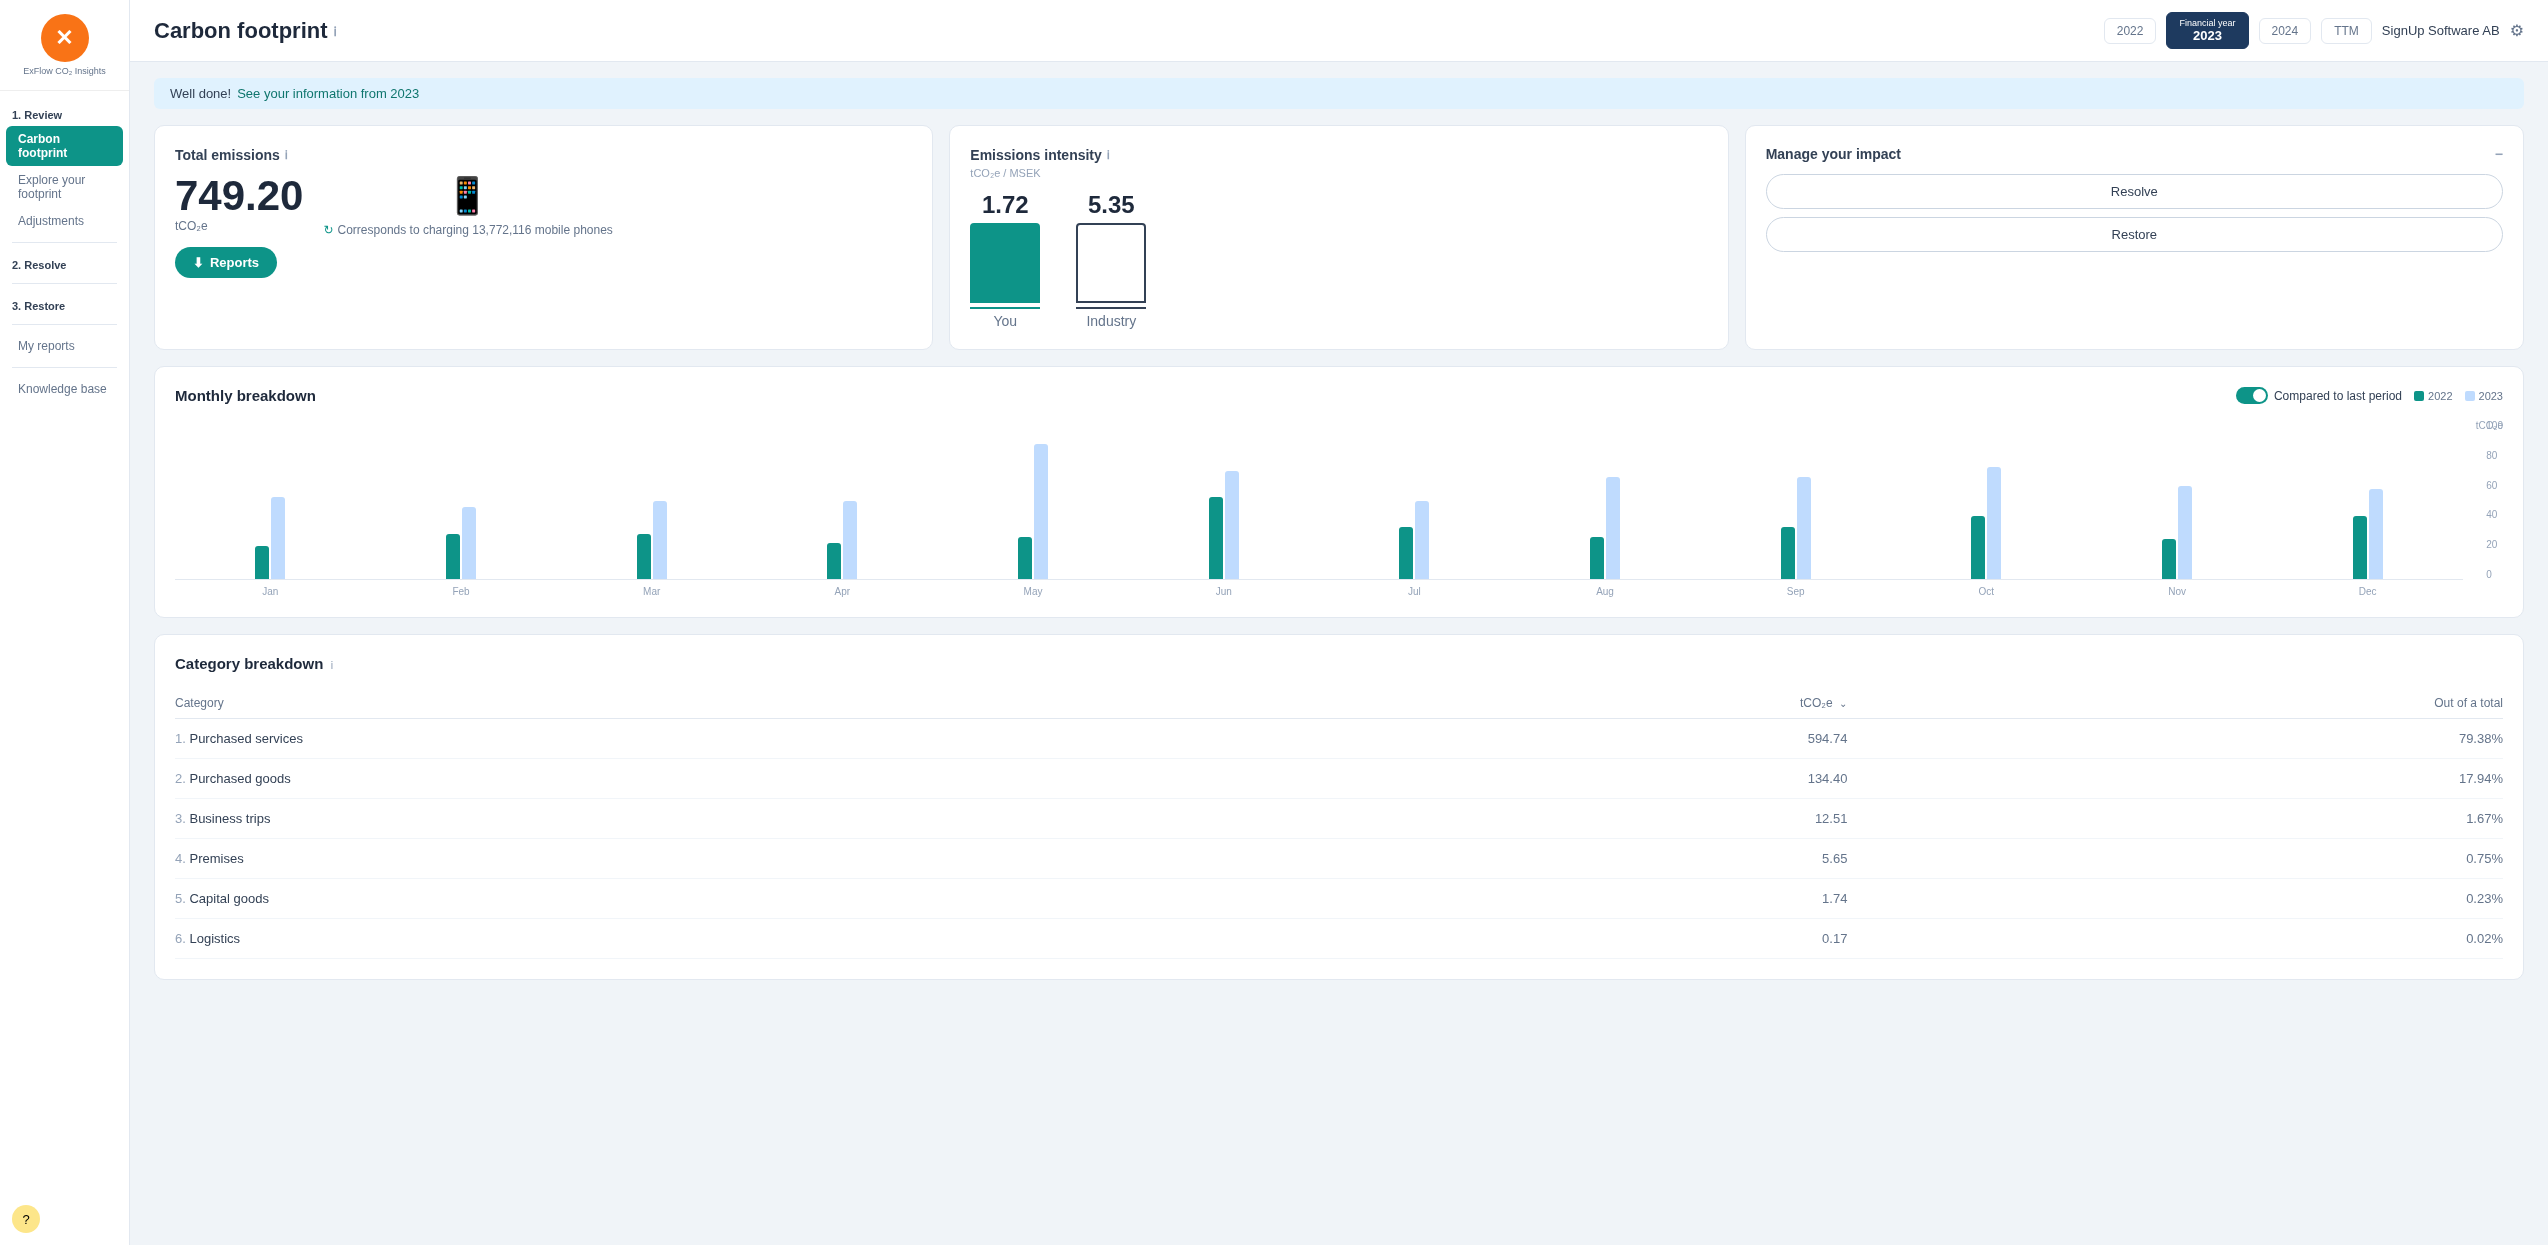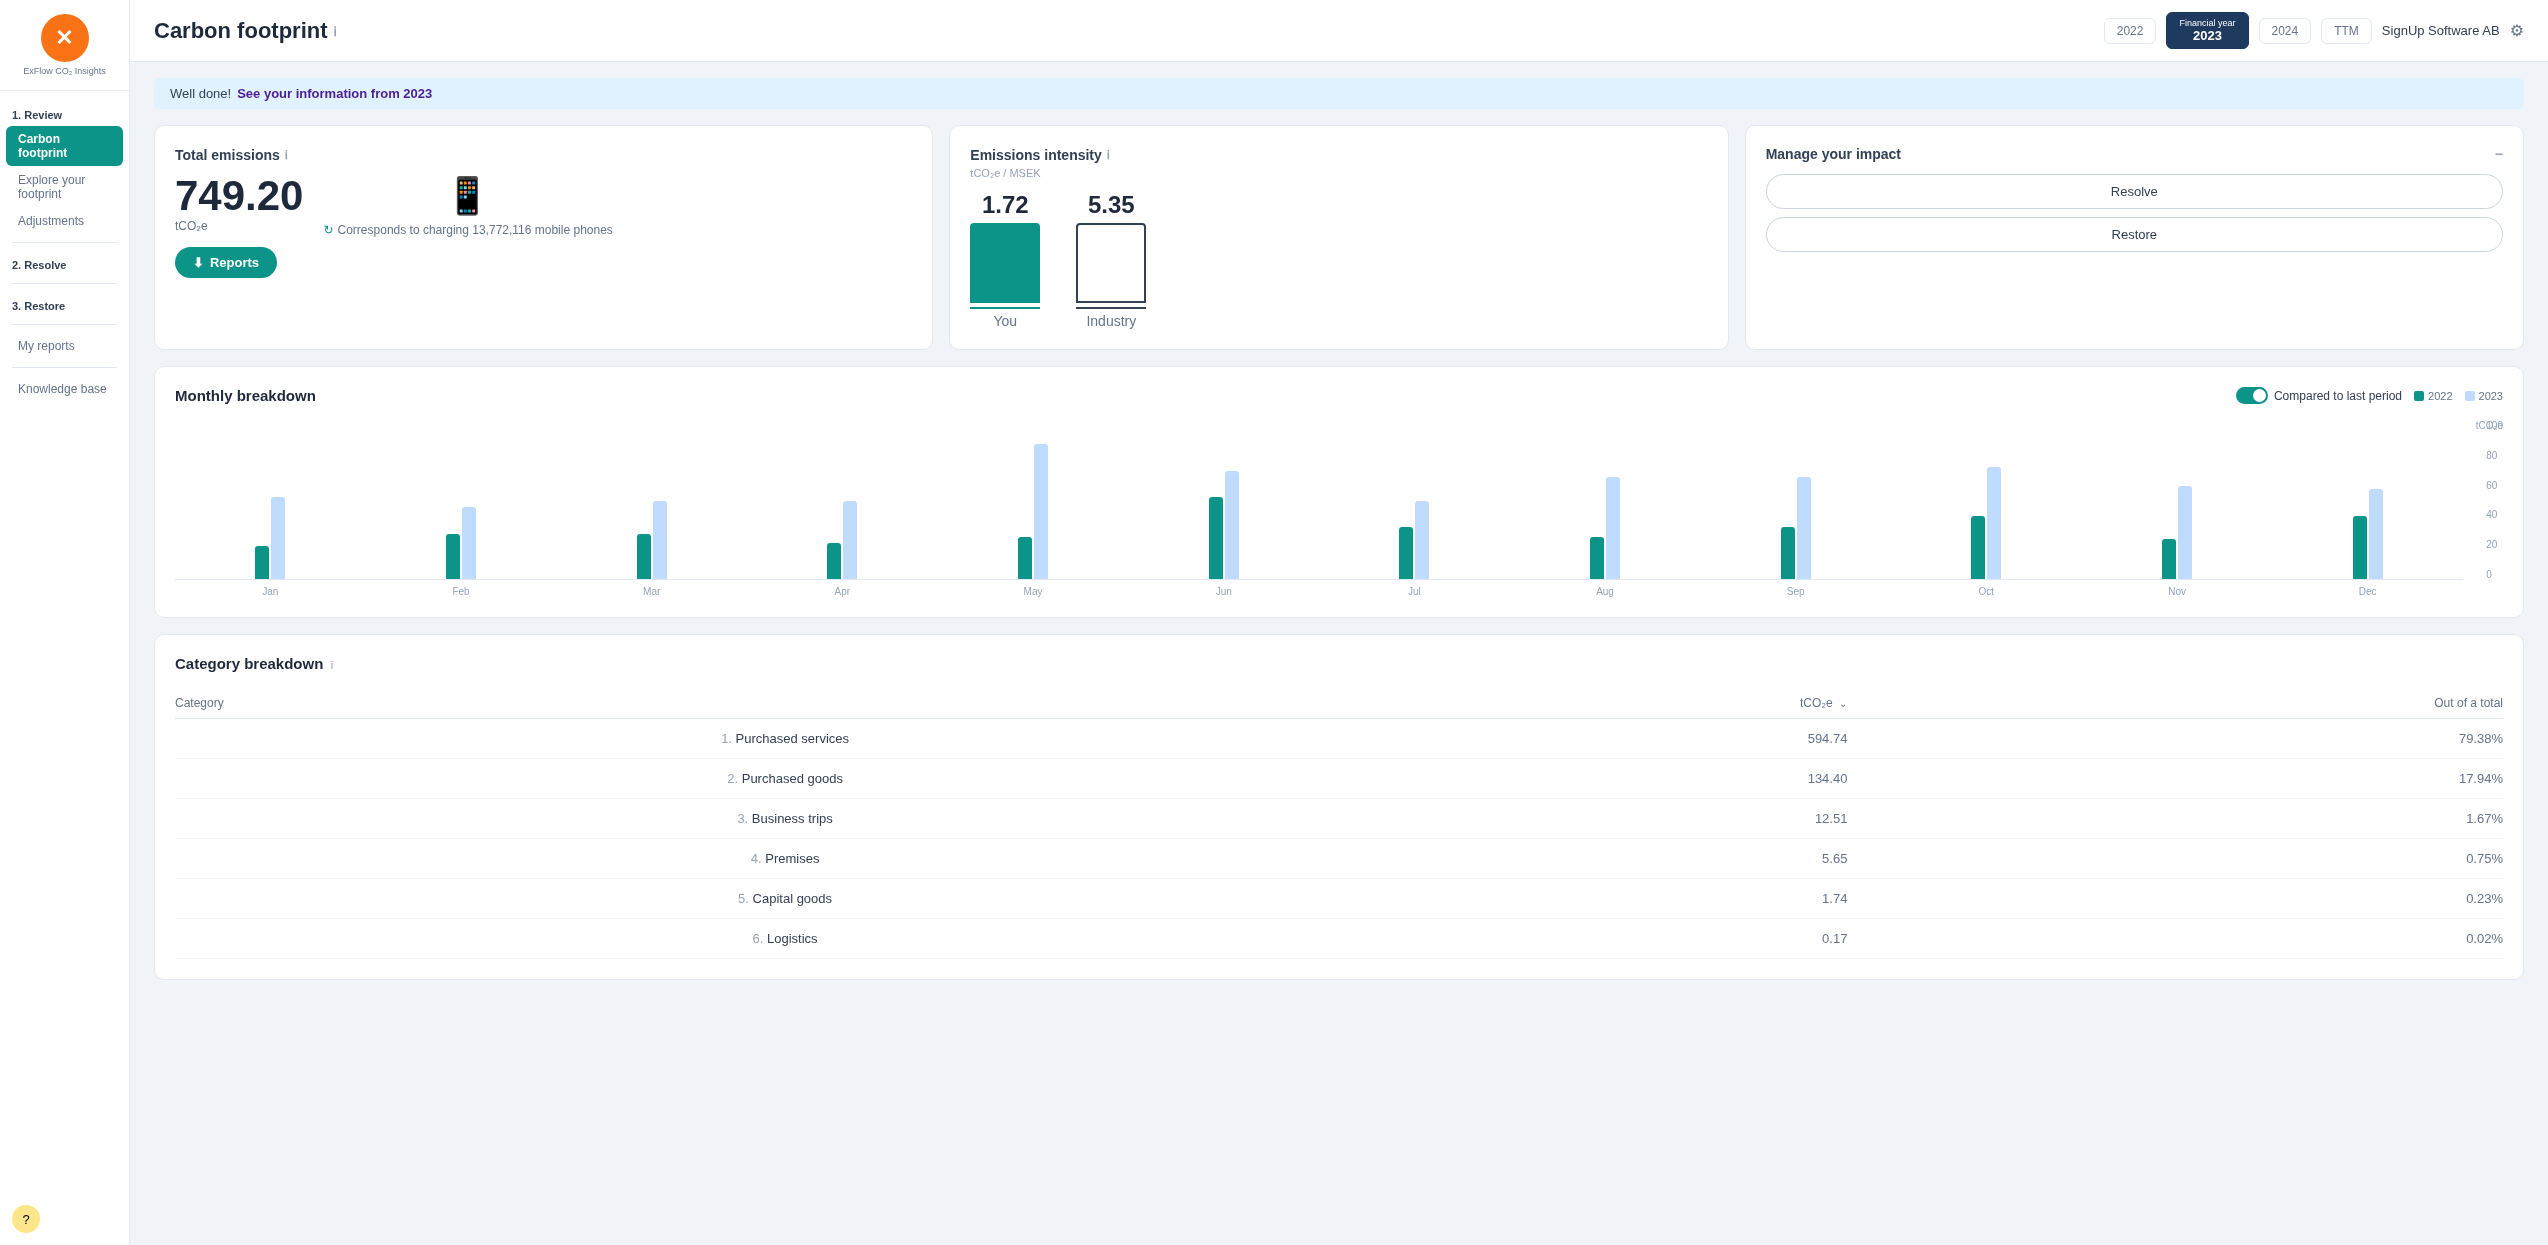--- a/index.html
+++ b/index.html
@@ -32,21 +32,21 @@
     .year-btn-label { font-size: 9px; display: block; }
     .year-btn-val { font-size: 13px; font-weight: 700; }
     .company-name { font-size: 13px; color: #334155; font-weight: 500; }
     .gear-icon { font-size: 16px; color: #64748b; cursor: pointer; }
 
     
     .content { flex: 1; overflow-y: auto; padding: 16px 24px; }
 
     
     .alert-bar { background: #e0f2fe; border-radius: 6px; padding: 8px 16px; margin-bottom: 16px; font-size: 13px; color: #334155; display: flex; align-items: center; gap: 6px; }
-    .alert-bar a { color: #4c1d95; text-decoration: none; font-weight: 700; }
+    .alert-bar a { color: #0f766e; text-decoration: none; font-weight: 400; }
 
     
     .cards-row { display: grid; grid-template-columns: 1fr 1fr 1fr; gap: 16px; margin-bottom: 16px; }
     .card { background: #fff; border-radius: 10px; padding: 20px; border: 1px solid #e2e8f0; }
 
     
     .card-title { font-size: 14px; font-weight: 600; color: #334155; display: flex; align-items: center; gap: 5px; margin-bottom: 12px; }
     .card-title .info-icon { color: #94a3b8; font-size: 12px; }
     .emissions-value { font-size: 42px; font-weight: 800; color: #1e293b; line-height: 1; }
     .emissions-unit { font-size: 12px; color: #64748b; margin-top: 2px; margin-bottom: 14px; }
@@ -83,21 +83,21 @@
     .bar { border-radius: 3px 3px 0 0; min-width: 12px; }
     .bar-2022 { background: #0d9488; }
     .bar-2023 { background: #bfdbfe; }
     .month-labels { display: flex; margin-top: 6px; }
     .month-label { flex: 1; text-align: center; font-size: 10px; color: #94a3b8; }
 
     
     .category-table { width: 100%; border-collapse: collapse; }
     .category-table th { text-align: left; font-size: 12px; color: #64748b; font-weight: 500; padding: 8px 0; border-bottom: 1px solid #e2e8f0; }
     .category-table th.right { text-align: right; }
-    .category-table td { padding: 12px 0; border-bottom: 1px solid #f1f5f9; font-size: 13px; color: #334155; text-align: center; }
+    .category-table td { padding: 12px 0; border-bottom: 1px solid #f1f5f9; font-size: 13px; color: #334155; }
     .category-table td.right { text-align: right; color: #64748b; }
     .sort-icon { font-size: 10px; margin-left: 3px; }
     .cat-info-icon { color: #94a3b8; font-size: 11px; margin-left: 4px; }
   </style>
 </head>
 <body>
 
 <div class="sidebar">
   <div class="sidebar-logo">
     <div class="logo-circle">✕</div>

